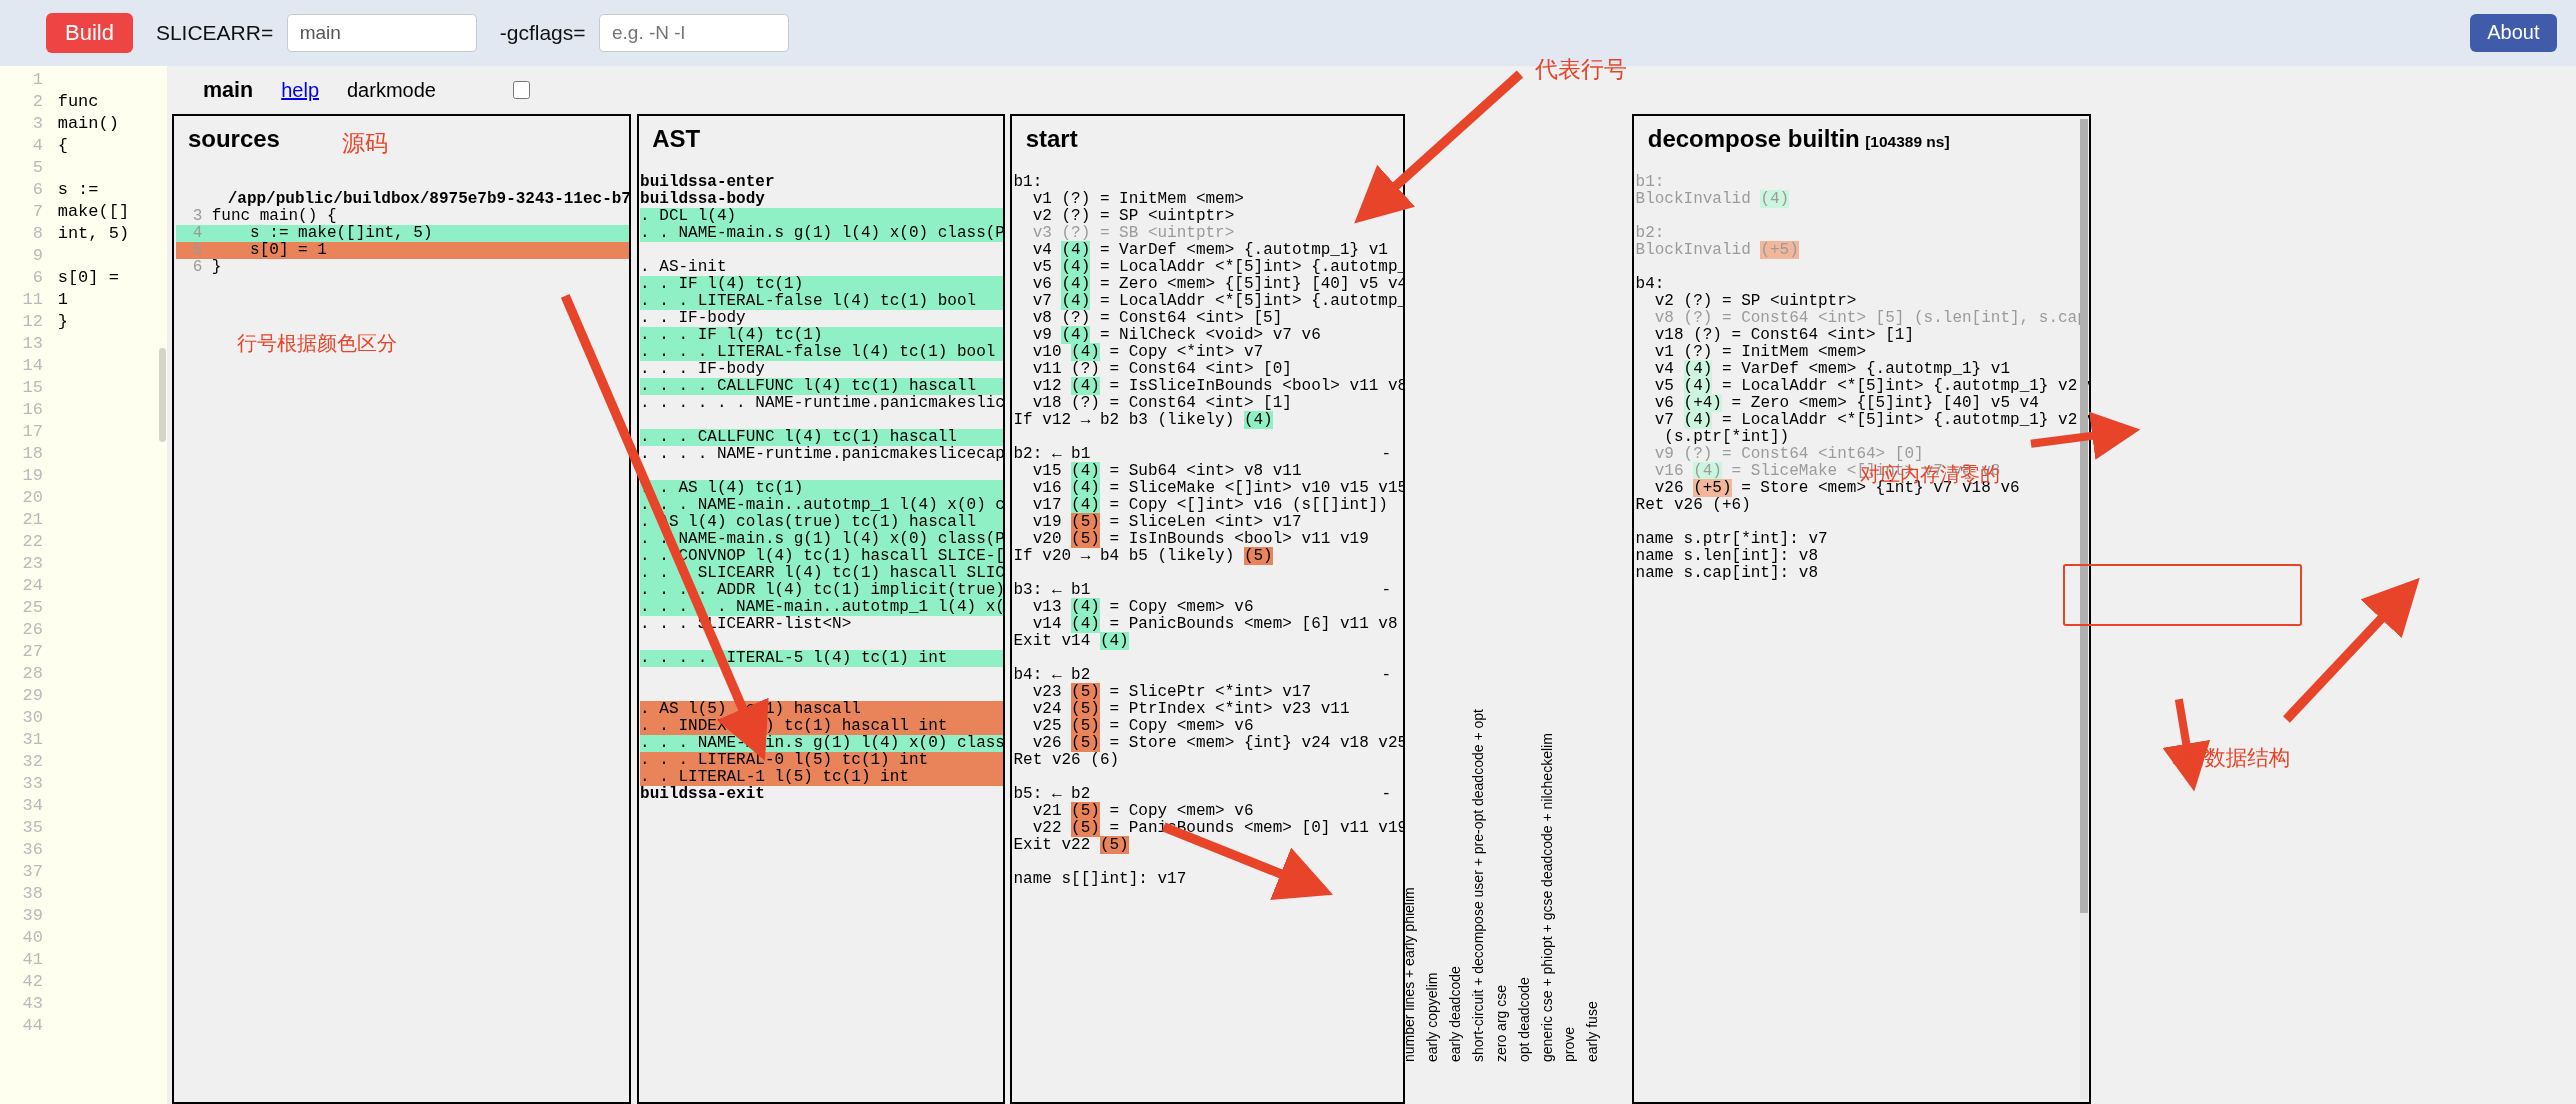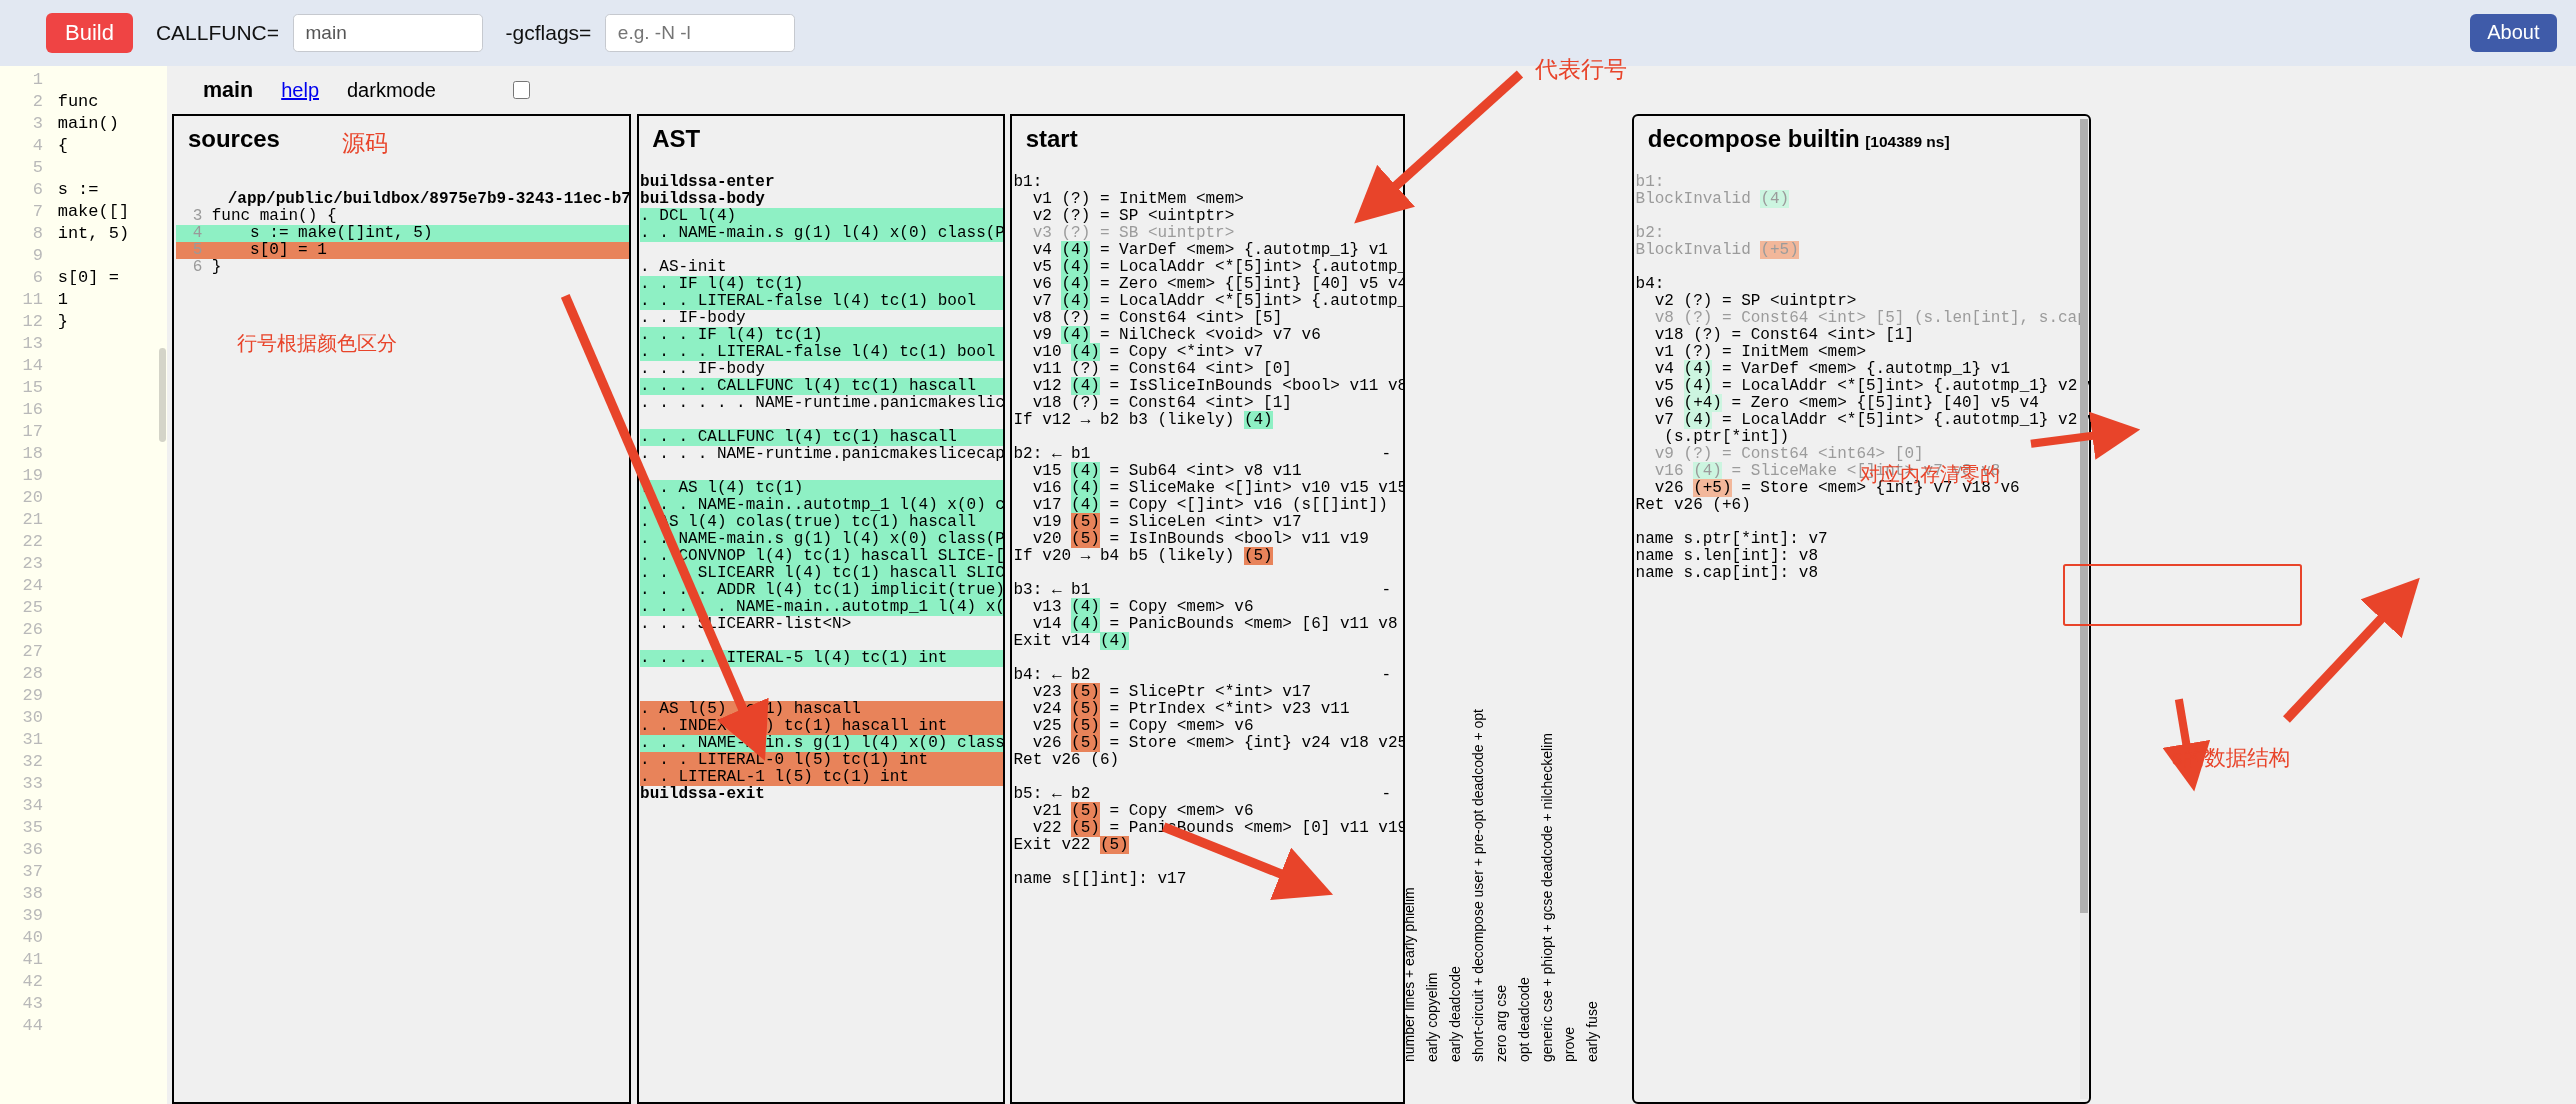--- a/index.html
+++ b/index.html
@@ -182,21 +182,21 @@
     line-height: 17px;
     white-space: pre;
     overflow: hidden;
     flex: 1;
     padding-left: 1.3px;
   }
 
   #panel-sources { width: 459px; }
   #panel-ast     { width: 368px; }
   #panel-start   { width: 395px; }
-  #panel-final   { width: 459px; border-radius: 6px; }
+  #panel-final   { width: 459px; }
 
   .srcpath { font-weight: bold; color:#000; padding-left: 52px;}
   .ln { color:#9a9a9a; display:inline-block; width:36px; text-align:right; padding-right:9.4px;}
   .hl-green { background: #8ef0c4; }
   .hl-orange { background: #e8835a; }
   .row { display:block; }
 
   .dim { color:#9b9b9b; }
   .tag-green { background:#8ef0c4; }
   .tag-orange { background:#e8835a; }
@@ -246,21 +246,21 @@
     position:absolute;
     border: 2px solid #e8442a;
     border-radius: 2.7px;
   }
 </style>
 </head>
 <body>
 
 <div id="header">
   <button id="build-btn">Build</button>
-  <span class="hdr-label">CALLFUNC=</span>
+  <span class="hdr-label">SLICEARR=</span>
   <input id="gossafunc-input" class="hdr-input" type="text" value="main" style="">
   <span class="hdr-label">-gcflags=</span>
   <input id="gcflags-input" class="hdr-input" type="text" placeholder="e.g. -N -l" style="">
   <button id="about-btn">About</button>
 </div>
 
 <div id="body-wrap">
 
   <div id="editor">
     <div id="gutter">

